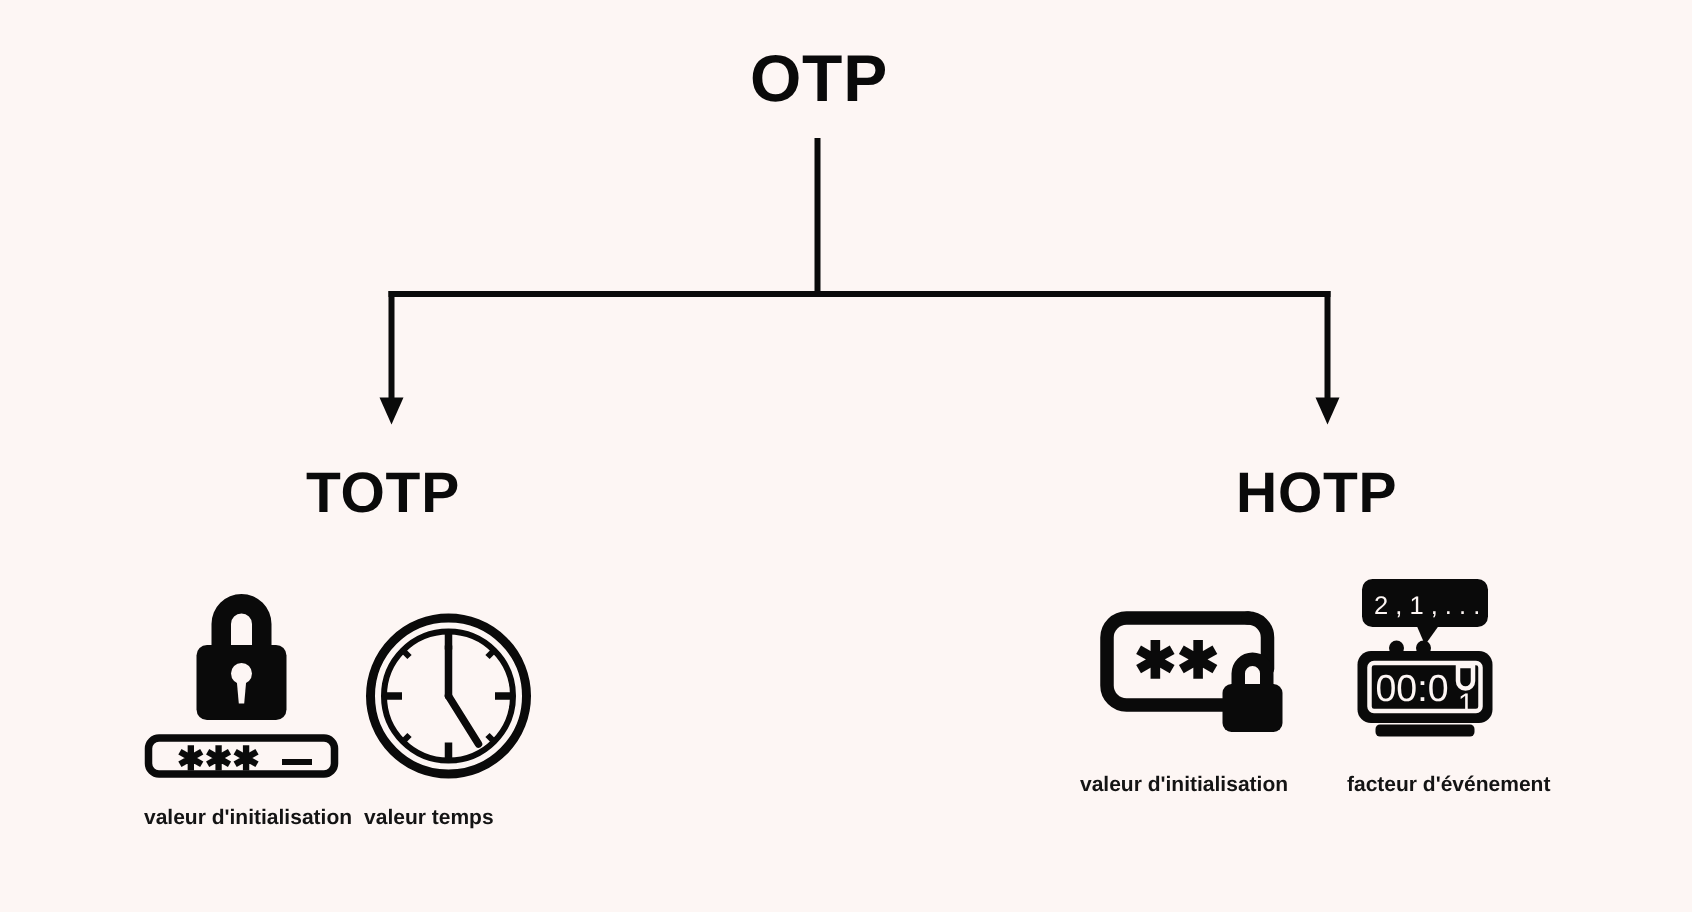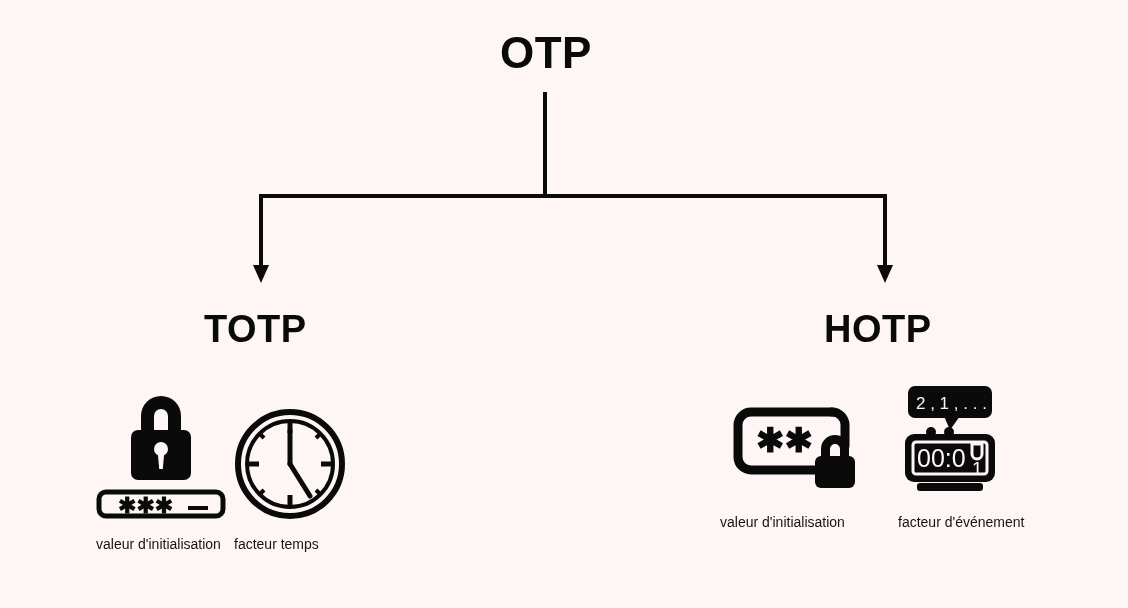--- a/index.html
+++ b/index.html
@@ -67,20 +67,21 @@
   .icon-art {
     display: flex;
     align-items: flex-end;
     justify-content: center;
   }
   .icon-caption {
     font-size: 14px;
     color: #141414;
     white-space: nowrap;
     text-align: center;
+    font-weight: bold;
   }
 
   #totp-icons {
     left: 96px;
     top: 390px;
   }
   #hotp-icons {
     left: 720px;
     top: 382px;
   }
@@ -159,21 +160,21 @@
               <line x1="-26" y1="-26" x2="-31" y2="-31"></line>
               <line x1="26" y1="26" x2="31" y2="31"></line>
               <line x1="-26" y1="26" x2="-31" y2="31"></line>
             </g>
 
             <line x1="0" y1="0" x2="0" y2="-33" stroke="#0a0a0a" stroke-width="5" stroke-linecap="round"></line>
             <line x1="0" y1="0" x2="20" y2="32" stroke="#0a0a0a" stroke-width="5" stroke-linecap="round"></line>
           </g>
         </svg>
       </div>
-      <div class="icon-caption">facteur temps</div>
+      <div class="icon-caption">valeur temps</div>
     </div>
   </div>
 
   <div class="branch-icons" id="hotp-icons">
 
     <div class="icon-cell">
       <div class="icon-art">
         <svg width="152" height="100" viewBox="0 0 152 100" aria-hidden="true">
 
           <path d="M112 18 H31 A13 13 0 0 0 18 31 V63 A13 13 0 0 0 31 76 H96" fill="none" stroke="#0a0a0a" stroke-width="9" stroke-linecap="round"></path>

